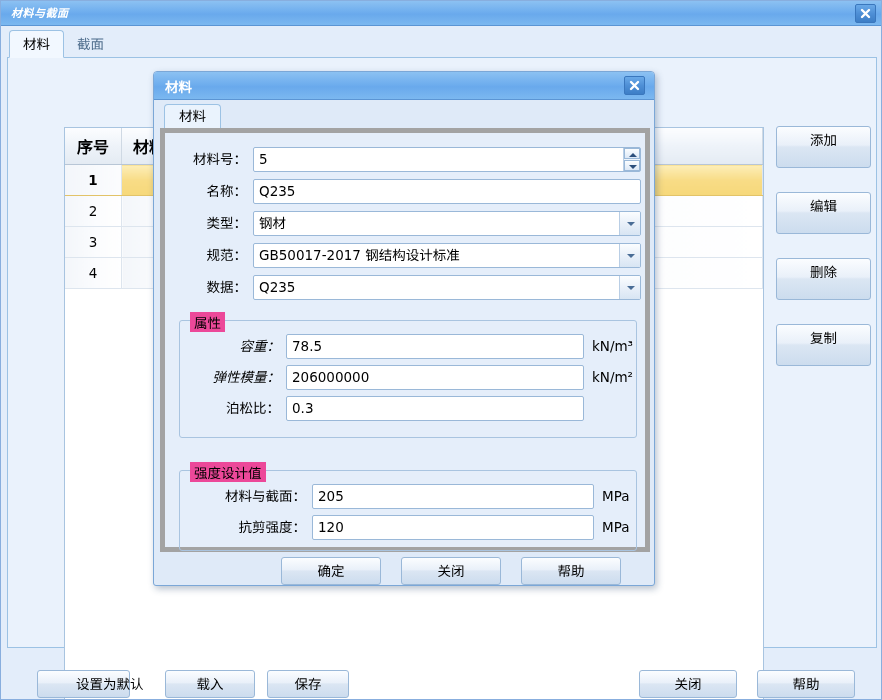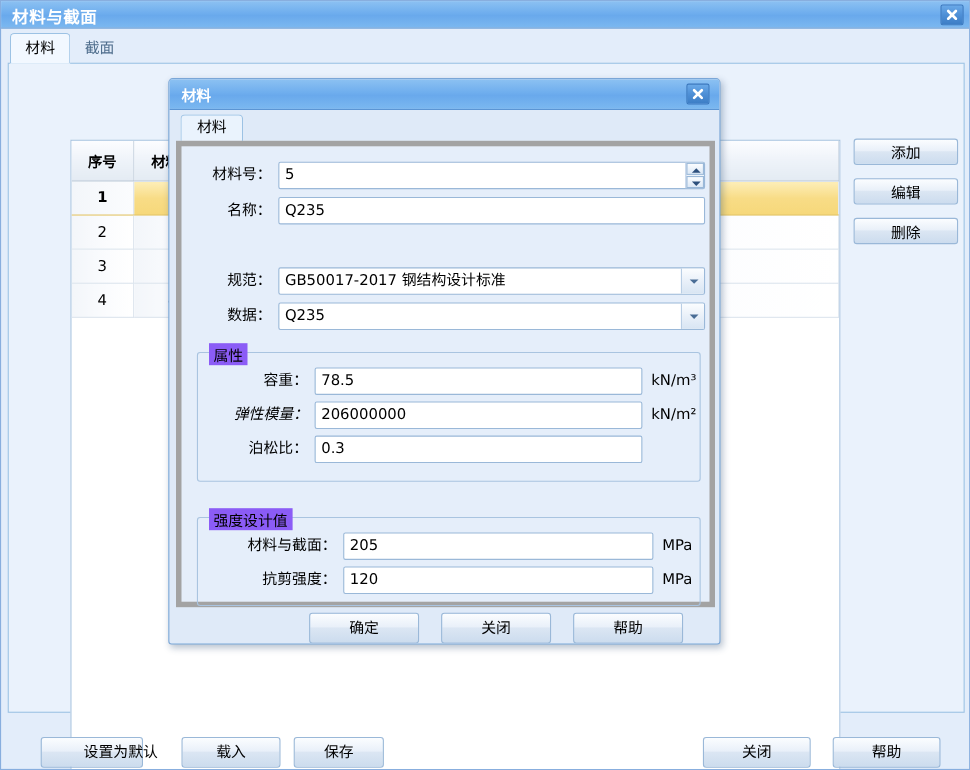--- a/index.html
+++ b/index.html
@@ -33,25 +33,26 @@
     position: absolute;
     left: 0; top: 0;
     width: 882px; height: 25px;
     background: linear-gradient(to bottom, #8cc1f2 0%, #6faeee 45%, #69a9ec 55%, #7bb8f0 100%);
     border-bottom: 1px solid #5b95d4;
     box-sizing: border-box;
   }
   .titlebar-text {
     position: absolute;
     left: 10px; top: 3px;
-    font-size: 15px;
+    font-size: 11px;
     font-weight: bold;
     color: #ffffff;
     letter-spacing: 0.5px;
     white-space: nowrap;
+    font-style: italic;
   }
   .win-close {
     position: absolute;
     right: 7px; top: 3px;
     width: 21px; height: 19px;
     background: linear-gradient(to bottom, #6aa9e8 0%, #4e8fd6 50%, #3d7ec6 100%);
     border: 1px solid #3a77bd;
     border-radius: 2px;
     box-sizing: border-box;
     cursor: pointer;
@@ -115,21 +116,21 @@
   .grid {
     border-collapse: collapse;
     width: 100%;
     table-layout: fixed;
   }
   .grid th {
     height: 36px;
     background: linear-gradient(to bottom, #fcfdff 0%, #eef3f9 50%, #e4ebf3 100%);
     border-right: 1px solid #cfd9e4;
     border-bottom: 1px solid #b8c6d6;
-    font-size: 13px;
+    font-size: 16px;
     font-weight: bold;
     text-align: center;
     color: #000;
     padding: 0;
   }
   .grid td {
     height: 30px;
     border-right: 1px solid #dde5ee;
     border-bottom: 1px solid #dde5ee;
     font-size: 13.5px;
@@ -168,23 +169,23 @@
     font-family: "DejaVu Sans", "Liberation Sans", sans-serif;
     font-size: 13.5px;
     color: #000;
     text-align: center;
     cursor: pointer;
     box-sizing: border-box;
     padding: 0;
     white-space: nowrap;
   }
   .sidebtns .btn {
-    width: 95px; height: 24px;
+    width: 95px; height: 42px;
     line-height: 26px;
-    margin-bottom: 12px;
+    margin-bottom: 24px;
   }
 
   
   .bottombar {
     position: absolute;
     left: 0; top: 655px;
     width: 882px; height: 45px;
   }
   .bottombar .btn {
     position: absolute;
@@ -358,21 +359,21 @@
   
   .groupbox {
     position: absolute;
     border: 1px solid #a9c4e0;
     border-radius: 3px;
     box-sizing: border-box;
   }
   .group-title {
     position: absolute;
     left: 10px; top: -9px;
-    background: #8b5cf6;
+    background: #ec4899;
     padding: 0 4px;
     font-size: 13.5px;
     color: #000;
     white-space: nowrap;
   }
 
   
   .dlg-footer {
     position: absolute;
     left: 0; top: 480px;
@@ -445,20 +446,21 @@
             <td class="col-rest"></td>
           </tr>
         </tbody>
       </table>
     </div>
 
     <div class="sidebtns">
       <div class="btn">添加</div>
       <div class="btn">编辑</div>
       <div class="btn">删除</div>
+      <div class="btn">复制</div>
     </div>
 
   </div>
 
   <div class="bottombar">
     <div class="btn b-default">设置为默认</div>
     <div class="btn b-load">载入</div>
     <div class="btn b-save">保存</div>
     <div class="btn b-close">关闭</div>
     <div class="btn b-help">帮助</div>
@@ -488,36 +490,40 @@
           <div class="half top"></div>
           <div class="half bot"></div>
         </div>
       </div>
 
       <div class="frow" style="left:10px; top:46px; width:466px;">
         <div class="flabel">名称：</div>
         <div class="finput" style="left:78px; width:388px;">Q235</div>
       </div>
 
+      <div class="frow" style="left:10px; top:78px; width:466px;">
+        <div class="flabel">类型：</div>
+        <div class="finput" style="left:78px; width:388px;">钢材<span class="combo-arrow"></span></div>
+      </div>
 
       <div class="frow" style="left:10px; top:110px; width:466px;">
         <div class="flabel">规范：</div>
         <div class="finput" style="left:78px; width:388px;">GB50017-2017 钢结构设计标准<span class="combo-arrow"></span></div>
       </div>
 
       <div class="frow" style="left:10px; top:142px; width:466px;">
         <div class="flabel">数据：</div>
         <div class="finput" style="left:78px; width:388px;">Q235<span class="combo-arrow"></span></div>
       </div>
 
       <div class="groupbox" style="left:14px; top:187px; width:458px; height:118px;">
         <div class="group-title">属性</div>
 
         <div class="frow" style="left:8px; top:13px; width:440px;">
-          <div class="flabel" style="width:92px;">容重：</div>
+          <div class="flabel" style="width:92px;font-style:italic;">容重：</div>
           <div class="finput" style="left:98px; width:298px;">78.5</div>
           <div class="unit" style="left:404px;">kN/m³</div>
         </div>
 
         <div class="frow" style="left:8px; top:44px; width:440px;">
           <div class="flabel" style="width:92px;font-style:italic;">弹性模量：</div>
           <div class="finput" style="left:98px; width:298px;">206000000</div>
           <div class="unit" style="left:404px;">kN/m²</div>
         </div>
 

